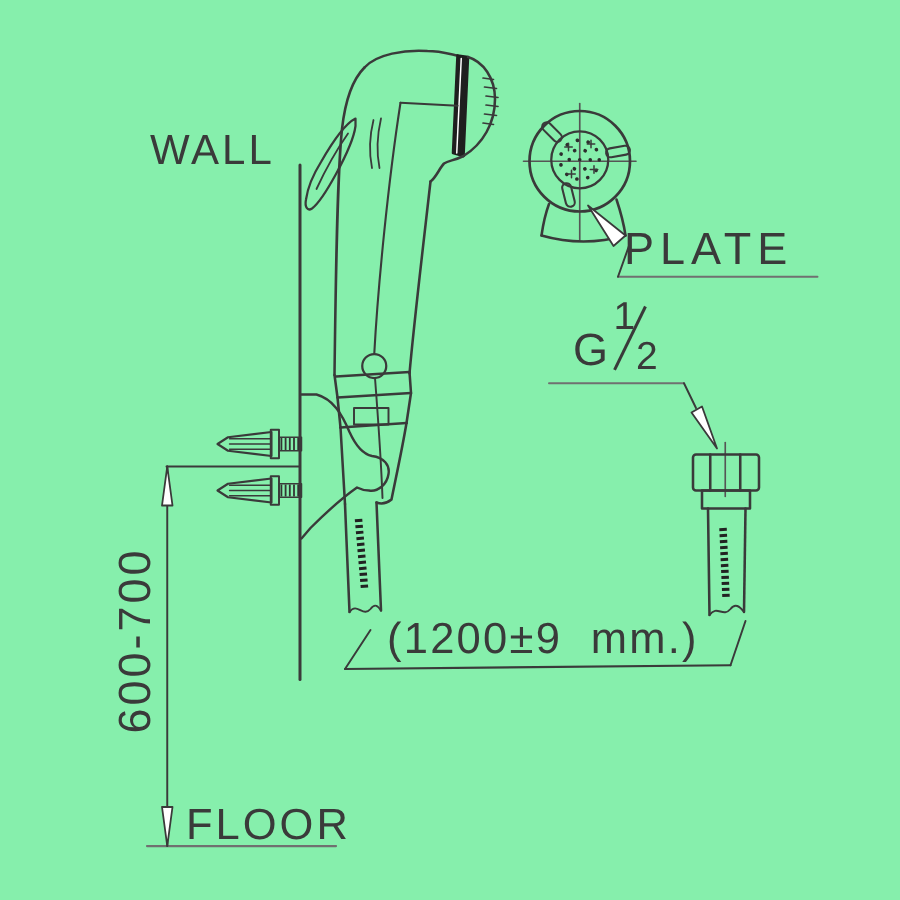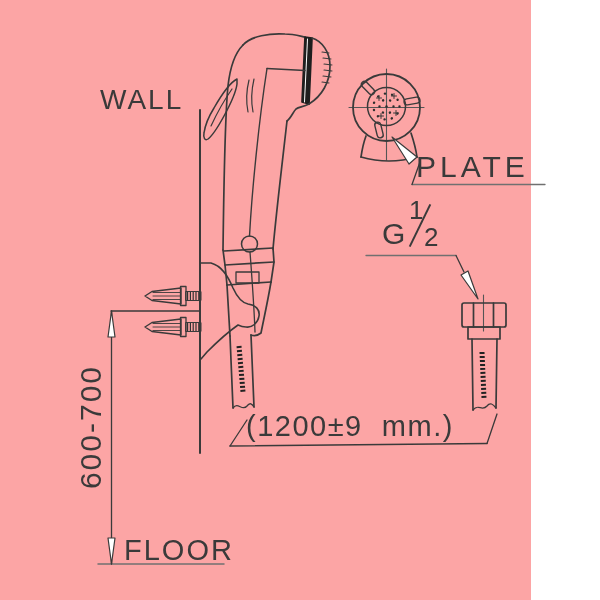--- a/index.html
+++ b/index.html
@@ -1,34 +1,34 @@
 <!DOCTYPE html>
 <html><head>
 <meta charset="utf-8">
 <style>
   html,body{margin:0;padding:0;}
   body{
     width:600px;height:600px;background:#ffffff;overflow:hidden;
     font-family:"Liberation Sans", sans-serif;
   }
-  .stage{position:relative;width:531px;height:600px;background:#fca5a5;}
+  .stage{position:relative;width:600px;height:600px;background:#86efac;}
   .stage svg{position:absolute;left:0;top:0;}
   .lbl{
     position:absolute;color:#3a3a3a;letter-spacing:2px;
     font-family:"Liberation Sans", sans-serif;line-height:1;
     white-space:pre;
   }
   .lbl-wall{left:100px;top:86px;font-size:28px;}
   .lbl-floor{left:124px;top:536px;font-size:29px;}
   .lbl-plate{left:416px;top:152px;font-size:30px;letter-spacing:4px;}
   .lbl-height{
     left:13px;top:410px;width:160px;height:34px;text-align:center;
     font-size:30px;transform:rotate(-90deg);letter-spacing:2px;
   }
-  .lbl-hose{left:246px;top:412px;font-size:29px;letter-spacing:1.5px;}
+  .lbl-hose{left:258px;top:412px;font-size:29px;letter-spacing:1.5px;}
   .lbl-g{left:382px;top:219px;font-size:30px;}
   .lbl-frac-num{left:409px;top:197px;font-size:26px;}
   .lbl-frac-den{left:424px;top:224px;font-size:26px;}
   .frac-slash{
     position:absolute;left:419px;top:202px;width:2.2px;height:47px;
     background:#3a3a3a;transform:rotate(26deg);
   }
 </style>
 </head>
 <body>

